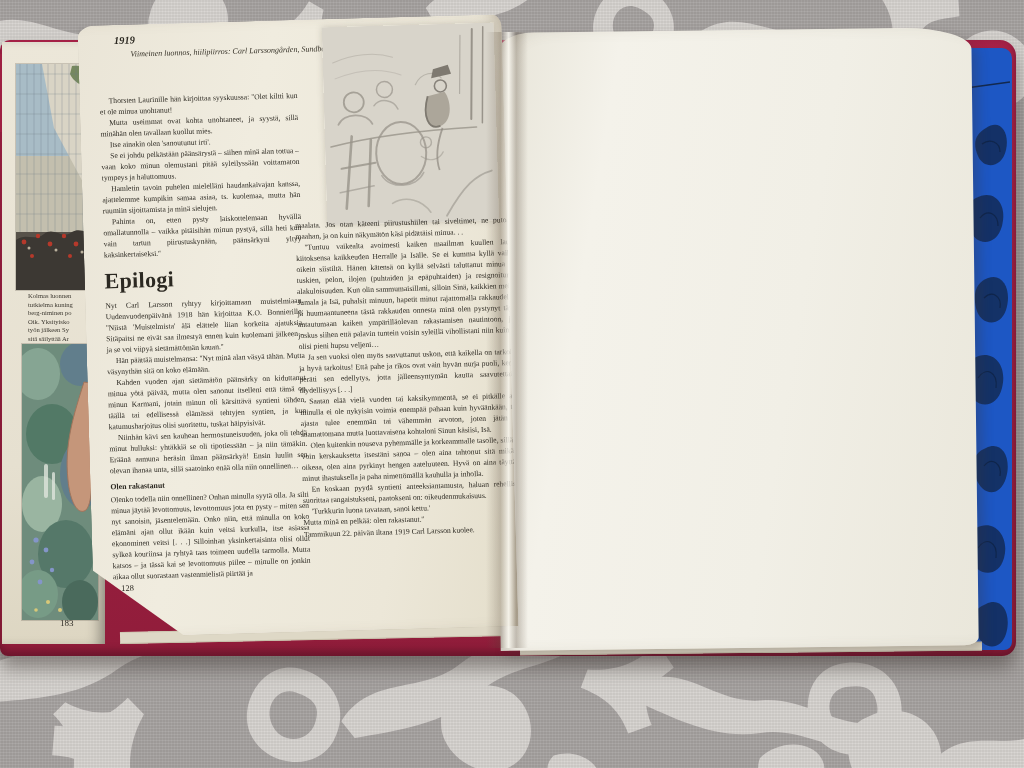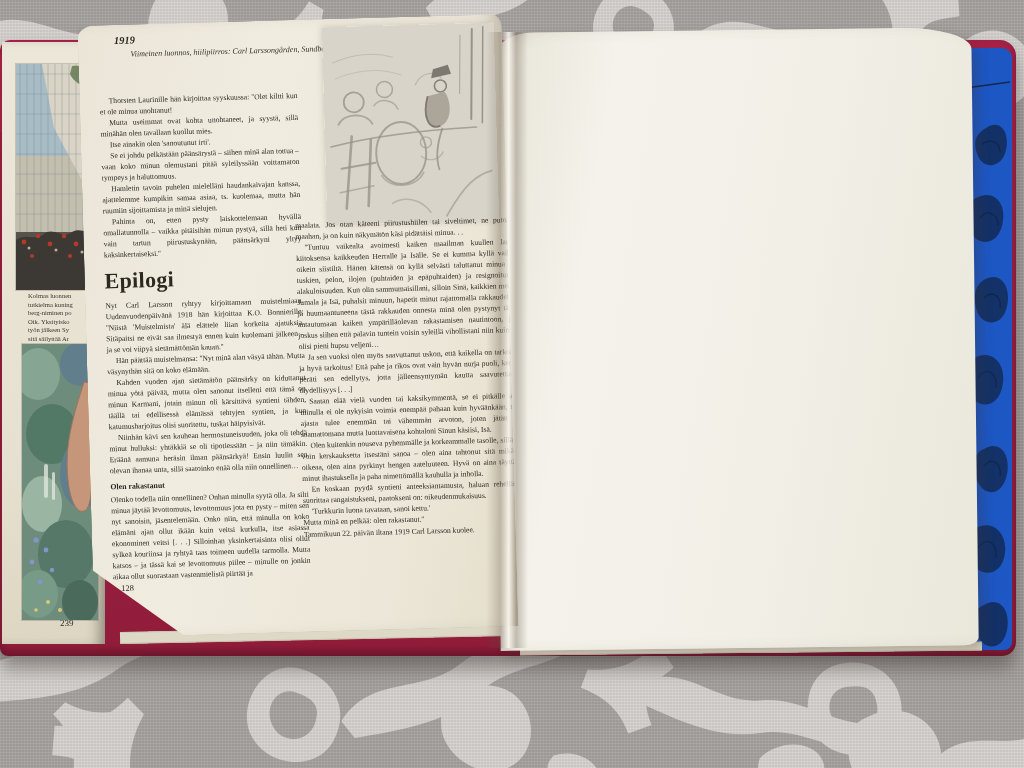--- a/index.html
+++ b/index.html
@@ -225,21 +225,21 @@
         <circle cx="10" cy="218" r="2.4"></circle>
       <circle cx="30" cy="226" r="2.2"></circle>
         <circle cx="18" cy="238" r="2.4"></circle>
     </g>
     <g fill="#d8c878">
       <circle cx="26" cy="258" r="2"></circle>
         <circle cx="38" cy="266" r="2"></circle>
         <circle cx="14" cy="266" r="1.8"></circle>
     </g>
   </svg>
-  <div id="under-pagenum">239</div>
+  <div id="under-pagenum">183</div>
 </div>
 
 <div class="stack-edge" style="left:120px;top:628px;width:390px;height:12px;transform:rotate(-1.2deg);"></div>
 <div class="stack-edge" style="left:520px;top:644px;width:462px;height:9px;transform:rotate(-0.6deg);"></div>
 
 <div id="right-page"></div>
 
 <div id="left-page">
   <div id="year-heading">1919</div>
   <div id="plate-caption">Viimeinen luonnos, hiilipiirros: Carl Larssongården, Sundborn.</div>

